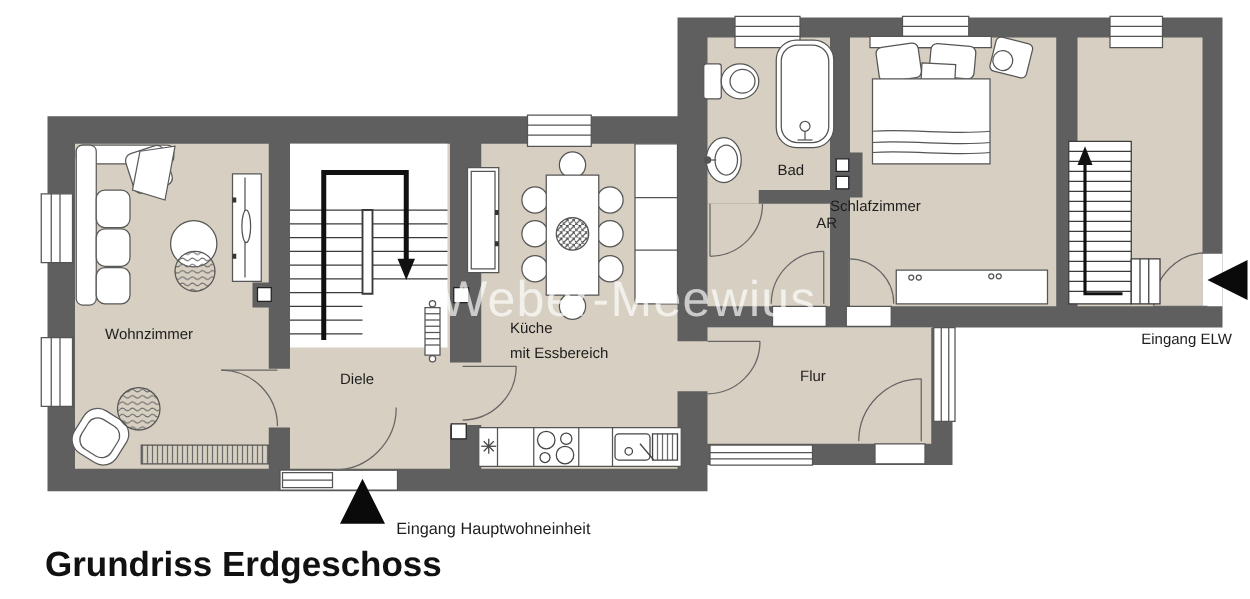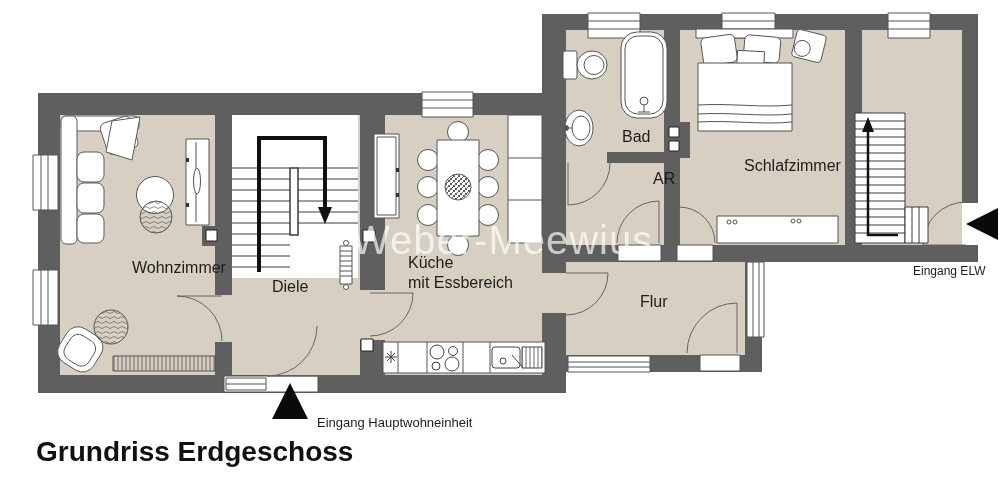--- a/index.html
+++ b/index.html
@@ -6,21 +6,21 @@
     --wall:#5f5f5f; --floor:#d7cfc1; --stairwell:#ffffff; --background:#ffffff;
     --outline:#555555; --label-text:#1d1d1d; --watermark:rgba(255,255,255,0.68);
     --entrance-marker:#0a0a0a;
   }
   html,body{margin:0;padding:0;background:var(--background);}
   #canvas{position:relative;width:1000px;height:479px;background:var(--background);
     font-family:"Liberation Sans", sans-serif; overflow:hidden;}
   .wall{position:absolute;background:var(--wall);}
   .floor{position:absolute;background:var(--floor);}
   .white{position:absolute;background:var(--stairwell);}
-  .lbl{position:absolute;color:var(--label-text);font-size:16px;line-height:19px;white-space:pre;}
+  .lbl{position:absolute;color:var(--label-text);font-size:12px;line-height:19px;white-space:pre;}
   .small{font-size:13px;}
   #watermark{position:absolute;left:352px;top:218px;font-size:40px;letter-spacing:1px;
     color:var(--watermark);font-weight:400;pointer-events:none;}
   #title{position:absolute;left:36px;top:436px;font-size:28px;font-weight:bold;color:#111;}
   svg{position:absolute;left:0;top:0;}
   svg *{vector-effect:non-scaling-stroke;}
 </style>
 </head>
 <body>
 
@@ -344,27 +344,27 @@
       <circle cx="729" cy="222" r="2"></circle>
         <circle cx="735" cy="222" r="2"></circle>
       <circle cx="793" cy="221" r="2"></circle>
         <circle cx="799" cy="221" r="2"></circle>
     </g>
 
     <polygon points="290,383 272,419 308,419" style="fill:var(--entrance-marker)"></polygon>
     <polygon points="966,224 998,208 998,240" style="fill:var(--entrance-marker)"></polygon>
   </svg>
 
-  <div class="lbl" style="left:84px;top:258px;margin-left:48px;">Wohnzimmer</div>
-  <div class="lbl" style="left:272px;top:277px;">Diele</div>
+  <div class="lbl" style="left:84px;top:258px;">Wohnzimmer</div>
+  <div class="lbl" style="left:272px;top:294px;">Diele</div>
   <div class="lbl" style="left:408px;top:253px;">Küche</div>
   <div class="lbl" style="left:408px;top:273px;">mit Essbereich</div>
   <div class="lbl" style="left:622px;top:127px;">Bad</div>
   <div class="lbl" style="left:624px;top:169px;margin-left:29px;">AR</div>
-  <div class="lbl" style="left:744px;top:156px;text-align:center;">Schlafzimmer</div>
+  <div class="lbl" style="left:664px;top:156px;text-align:center;">Schlafzimmer</div>
   <div class="lbl" style="left:640px;top:292px;">Flur</div>
 
   <div class="lbl small" style="left:317px;top:397px;margin-top:16px;">Eingang Hauptwohneinheit</div>
   <div class="lbl small" style="left:913px;top:262px;font-size:12px;">Eingang ELW</div>
 
   <div id="watermark">Weber-Meewius</div>
   <div id="title">Grundriss Erdgeschoss</div>
 </div>
 
 </body></html>

